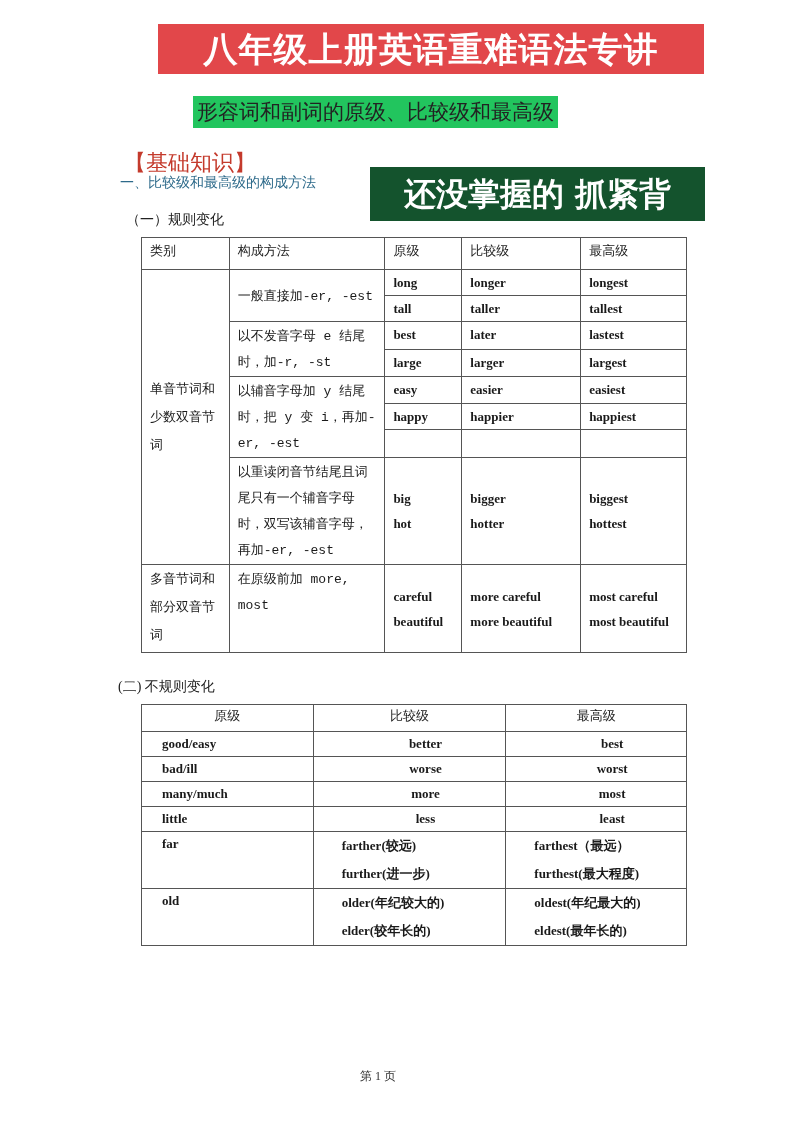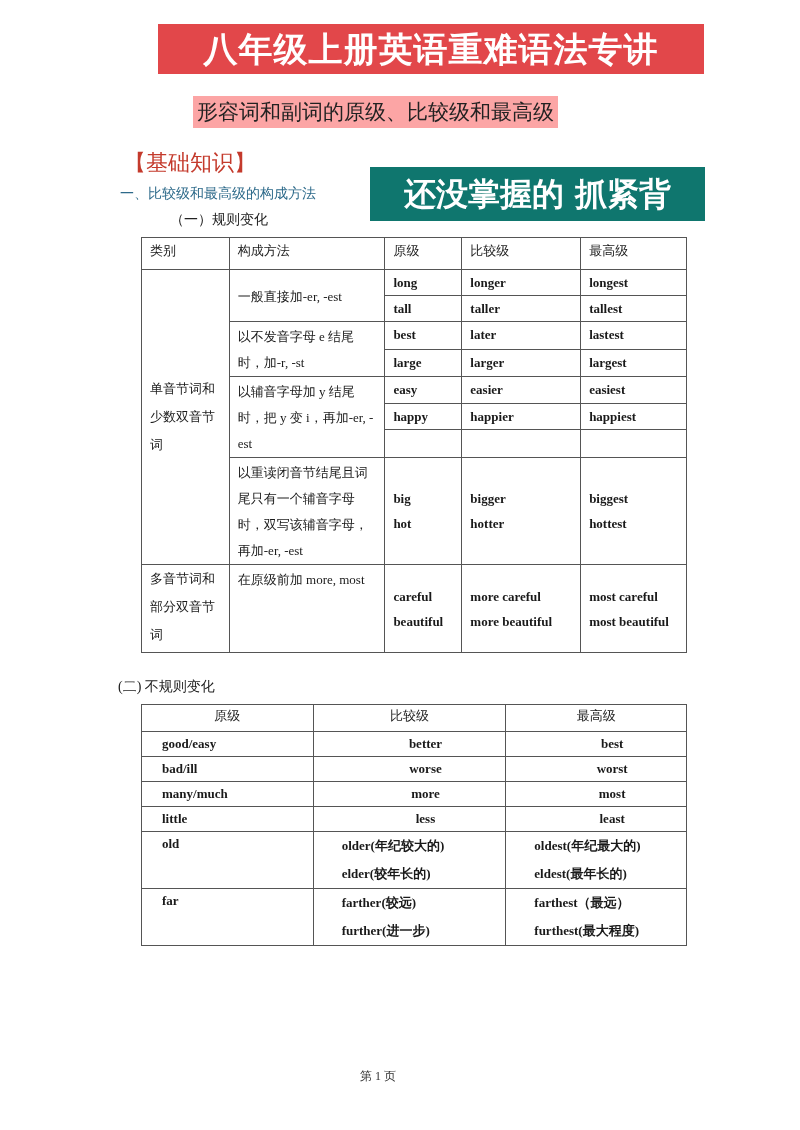--- a/index.html
+++ b/index.html
@@ -3,35 +3,35 @@
 <meta charset="utf-8">
 <style>
   html, body { margin: 0; padding: 0; background: #ffffff; }
   body { width: 800px; height: 1130px; position: relative; overflow: hidden;
          font-family: "Liberation Serif", "DejaVu Serif", serif; color: #1a1a1a; }
   .banner { position: absolute; left: 158px; top: 24px; width: 546px; height: 50px;
             background: #e2474a; color: #fff; font-family: "DejaVu Sans", sans-serif;
             font-weight: bold; font-size: 34px; line-height: 50px; text-align: center;
             letter-spacing: 1px; }
   .subtitle { position: absolute; left: 193px; top: 96px; height: 32px; padding: 0 4px;
-              background: #fca5a5; font-family: "DejaVu Sans", sans-serif; font-size: 21px;
+              background: #22c55e; font-family: "DejaVu Sans", sans-serif; font-size: 21px;
               line-height: 32px; color: #222; }
   .section-tag { position: absolute; left: 124px; top: 148px; color: #c43a2c;
                  font-size: 22px; }
-  .heading1 { position: absolute; left: 120px; top: 185px; color: #2d6a8a; font-size: 14px; }
-  .heading2 { position: absolute; left: 126px; top: 211px; color: #222; font-size: 14px; margin-left: 44px; }
+  .heading1 { position: absolute; left: 120px; top: 174px; color: #2d6a8a; font-size: 14px; }
+  .heading2 { position: absolute; left: 126px; top: 211px; color: #222; font-size: 14px; }
   .sticker { position: absolute; left: 370px; top: 167px; width: 335px; height: 54px;
-             background: #0f766e; color: #fff; font-family: "DejaVu Sans", sans-serif;
+             background: #14532d; color: #fff; font-family: "DejaVu Sans", sans-serif;
              font-weight: bold; font-size: 32px; line-height: 54px; text-align: center; }
   table { border-collapse: collapse; position: absolute; font-size: 13px; }
   td, th { border: 1px solid #555; vertical-align: top; padding: 0 8px; font-weight: normal; margin-top: 40px; }
   .t1 { left: 141px; top: 237px; width: 546px; }
   .t1 th { height: 28px; line-height: 20px; text-align: left; padding-top: 3px; }
   .t1 .w { font-weight: bold; line-height: 25px; }
-  .t1 .m { line-height: 26px; padding-top: 2px; }
+  .t1 .m { line-height: 26px; padding-top: 2px; font-family: Liberation Mono, monospace; }
   .t1 .cat { line-height: 28px; vertical-align: middle; }
   .t2 { left: 141px; top: 704px; width: 546px; }
   .t2 th { height: 26px; text-align: center; line-height: 22px; }
   .t2 td { font-weight: bold; height: 24px; line-height: 24px; }
   .t2 .pad { padding-left: 20px; }
   .t2 .pad2 { padding-left: 40px; text-align: center; }
   .t2 .pad3 { padding-left: 28px; }
   .heading3 { position: absolute; left: 118px; top: 678px; font-size: 14px; color: #222; }
   .pagenum { position: absolute; left: 360px; top: 1068px; font-size: 12px; color: #333; }
 </style>
@@ -162,29 +162,29 @@
         <td class="pad">many/much</td>
         <td class="pad2">more</td>
         <td class="pad2">most</td>
       </tr>
   <tr>
         <td class="pad">little</td>
         <td class="pad2">less</td>
         <td class="pad2">least</td>
       </tr>
   <tr style="height:56px">
+        <td class="pad">far</td>
+        <td class="pad3" style="white-space:pre-line;line-height:28px">farther(较远)
+further(进一步)</td>
+        <td class="pad3" style="white-space:pre-line;line-height:28px">farthest（最远）
+furthest(最大程度)</td>
+      </tr>
+  <tr style="height:56px">
         <td class="pad">old</td>
         <td class="pad3" style="white-space:pre-line;line-height:28px">older(年纪较大的)
 elder(较年长的)</td>
         <td class="pad3" style="white-space:pre-line;line-height:28px">oldest(年纪最大的)
 eldest(最年长的)</td>
-      </tr>
-  <tr style="height:56px">
-        <td class="pad">far</td>
-        <td class="pad3" style="white-space:pre-line;line-height:28px">farther(较远)
-further(进一步)</td>
-        <td class="pad3" style="white-space:pre-line;line-height:28px">farthest（最远）
-furthest(最大程度)</td>
       </tr>
 </tbody>
   </table>
 
 <div class="pagenum">第 1 页</div>
 
 </body></html>

